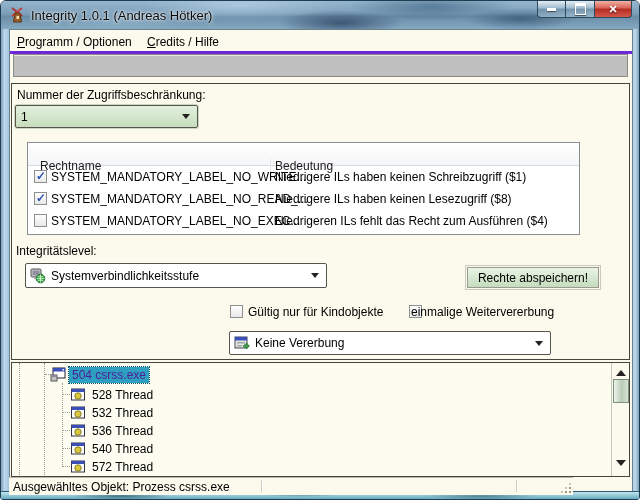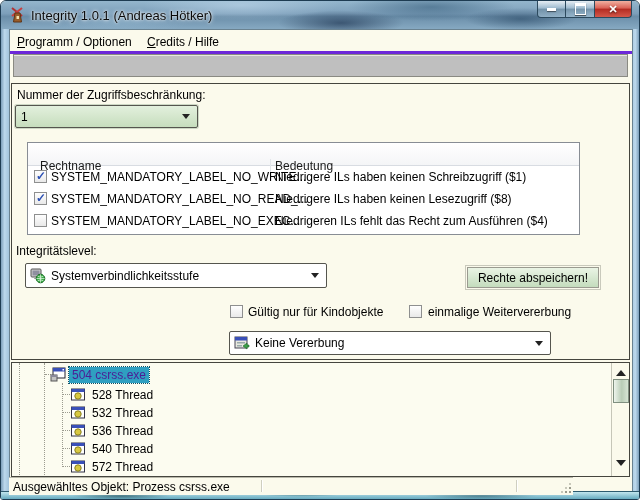--- a/index.html
+++ b/index.html
@@ -195,21 +195,21 @@
       </span>
       <span class="combo-text">Systemverbindlichkeitsstufe</span>
       <span class="combo-arrow"></span>
     </div>
 
     <button class="save-btn">Rechte abspeichern!</button>
 
     <span class="cb opt-cb" style="left:218px;"></span>
     <span class="opt-lbl" style="left:236px;">Gültig nur für Kindobjekte</span>
     <span class="cb opt-cb" style="left:397px;"></span>
-    <span class="opt-lbl" style="left:416px;">einmalige Weitervererbung</span>
+    <span class="opt-lbl" style="left:399px;">einmalige Weitervererbung</span>
 
 
     <div class="combo" style="left:217px;top:247px;width:322px;height:24px;">
       <span class="icon16">
         <svg width="16" height="16" viewBox="0 0 16 16">
           <rect x="1" y="2" width="12" height="11" fill="#e8e8e0" stroke="#445"></rect>
           <rect x="1" y="2" width="12" height="3.5" fill="#3a50b8"></rect>
           <rect x="3" y="7" width="8" height="1.5" fill="#9aa"></rect>
           <rect x="3" y="10" width="5" height="1.5" fill="#9aa"></rect>
           <path d="M9 13.5 l4 -3 v2 h2 v2 h-2 v2 z" fill="#3da04a" stroke="#1c6b26" stroke-width="0.6" transform="translate(0,-2.5)"></path>

